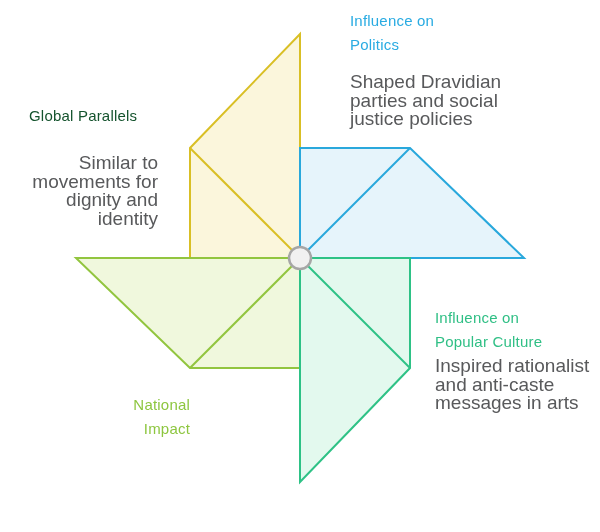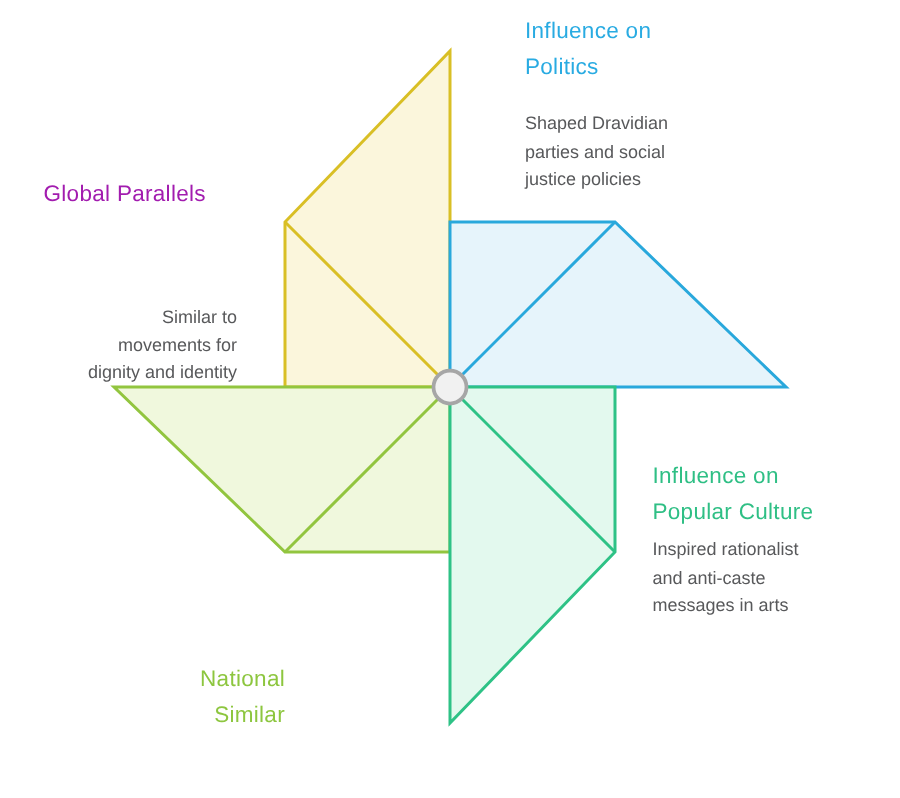--- a/index.html
+++ b/index.html
@@ -24,30 +24,30 @@
     position: absolute;
     white-space: pre-line;
   }
   .blade-title {
     font-size: 15px;
     line-height: 24px;
     font-weight: 500;
     letter-spacing: 0.2px;
   }
   .blade-desc {
-    font-size: 12px;
+    font-size: 19px;
     line-height: 18.5px;
     font-weight: 400;
     color: #58595B;
   }
-  .align-right { text-align: right; margin-top: 48px; }
+  .align-right { text-align: right; }
   .align-left  { text-align: left; }
 
   
-  #gp-title { left: 29px;  top: 118px; color: #a21caf; }
+  #gp-title { left: 29px;  top: 104px; color: #14532d; }
   #gp-desc  { left: 8px;   top: 154px; width: 150px; }
 
   
   #pol-title { left: 350px; top: 9px;  color: #29ABE2; }
   #pol-desc  { left: 350px; top: 73px; width: 170px; }
 
   
   #pc-title { left: 435px; top: 306px; color: #2FBF85; }
   #pc-desc  { left: 435px; top: 357px; width: 165px; }
 
@@ -96,15 +96,15 @@
 parties and social
 justice policies</div>
 
   <div id="pc-title" class="txt blade-title align-left">Influence on
 Popular Culture</div>
   <div id="pc-desc" class="txt blade-desc align-left">Inspired rationalist
 and anti-caste
 messages in arts</div>
 
   <div id="ni-title" class="txt blade-title align-right">National
-Similar</div>
+Impact</div>
 
 </div>
 
 </body></html>

